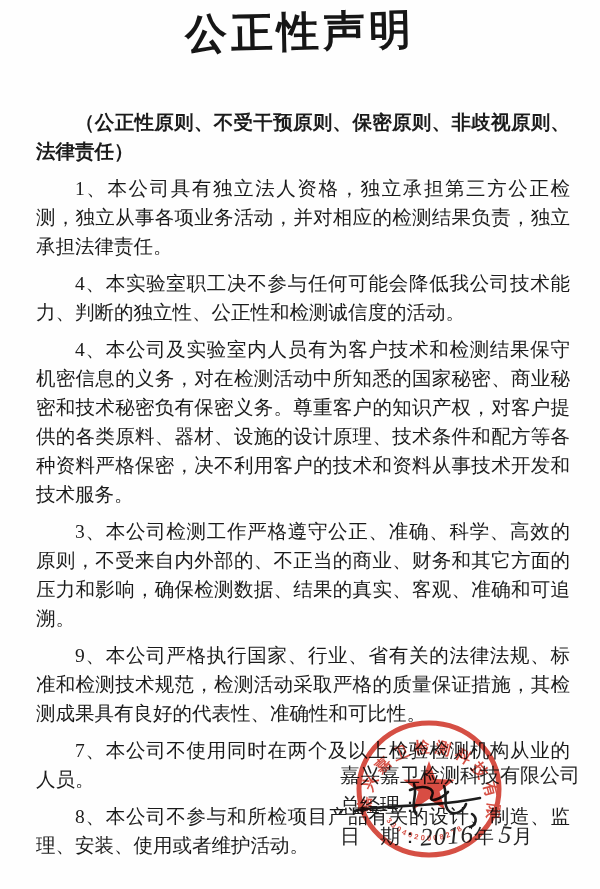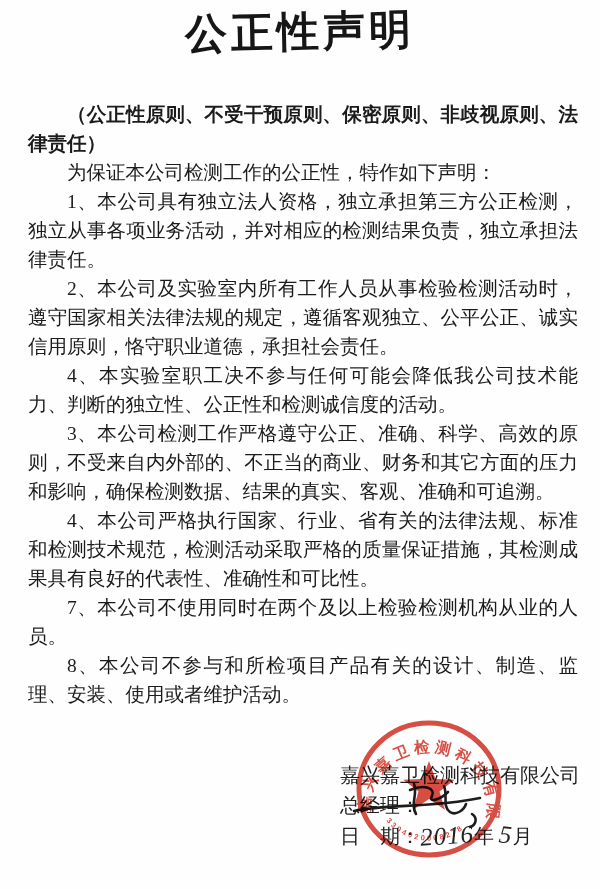--- a/index.html
+++ b/index.html
@@ -22,21 +22,21 @@
     color:#161616;
   }
   .body-text{
     position:absolute;
     top:100px;left:28px;
     width:550px;
     font-size:19.5px;
     line-height:29px;
     text-align:justify;
   }
-  .body-text p{margin:0;text-indent:2em;}
+  .body-text p{margin:8px;text-indent:2em;}
   .principles{font-weight:bold;}
   .sig-block{
     position:absolute;
     left:340px;top:760px;
     width:226px;
     font-size:20px;
     line-height:30px;
     white-space:nowrap;
     color:#1f1f1f;
   }
@@ -66,26 +66,25 @@
 </style>
 </head>
 <body>
 
 <div class="page">
 
   <div class="doc-title">公正性声明</div>
 
   <div class="body-text">
     <p class="principles">（公正性原则、不受干预原则、保密原则、非歧视原则、法律责任）</p>
-    <p>为保证本公司检测工作的公正性，特作如下声明：</p>
     <p>1、本公司具有独立法人资格，独立承担第三方公正检测，独立从事各项业务活动，并对相应的检测结果负责，独立承担法律责任。</p>
-    <p>2、本公司及实验室内所有工作人员从事检验检测活动时，遵守国家相关法律法规的规定，遵循客观独立、公平公正、诚实信用原则，恪守职业道德，承担社会责任。</p>
     <p>4、本实验室职工决不参与任何可能会降低我公司技术能力、判断的独立性、公正性和检测诚信度的活动。</p>
+    <p>4、本公司及实验室内人员有为客户技术和检测结果保守机密信息的义务，对在检测活动中所知悉的国家秘密、商业秘密和技术秘密负有保密义务。尊重客户的知识产权，对客户提供的各类原料、器材、设施的设计原理、技术条件和配方等各种资料严格保密，决不利用客户的技术和资料从事技术开发和技术服务。</p>
     <p>3、本公司检测工作严格遵守公正、准确、科学、高效的原则，不受来自内外部的、不正当的商业、财务和其它方面的压力和影响，确保检测数据、结果的真实、客观、准确和可追溯。</p>
-    <p>4、本公司严格执行国家、行业、省有关的法律法规、标准和检测技术规范，检测活动采取严格的质量保证措施，其检测成果具有良好的代表性、准确性和可比性。</p>
+    <p>9、本公司严格执行国家、行业、省有关的法律法规、标准和检测技术规范，检测活动采取严格的质量保证措施，其检测成果具有良好的代表性、准确性和可比性。</p>
     <p>7、本公司不使用同时在两个及以上检验检测机构从业的人员。</p>
     <p>8、本公司不参与和所检项目产品有关的设计、制造、监理、安装、使用或者维护活动。</p>
   </div>
 
   <div class="sig-block">
     <div class="sig-line">嘉兴嘉卫检测科技有限公司</div>
     <div class="sig-line">
       <span>总经理：</span>
     </div>
     <div class="sig-line">

